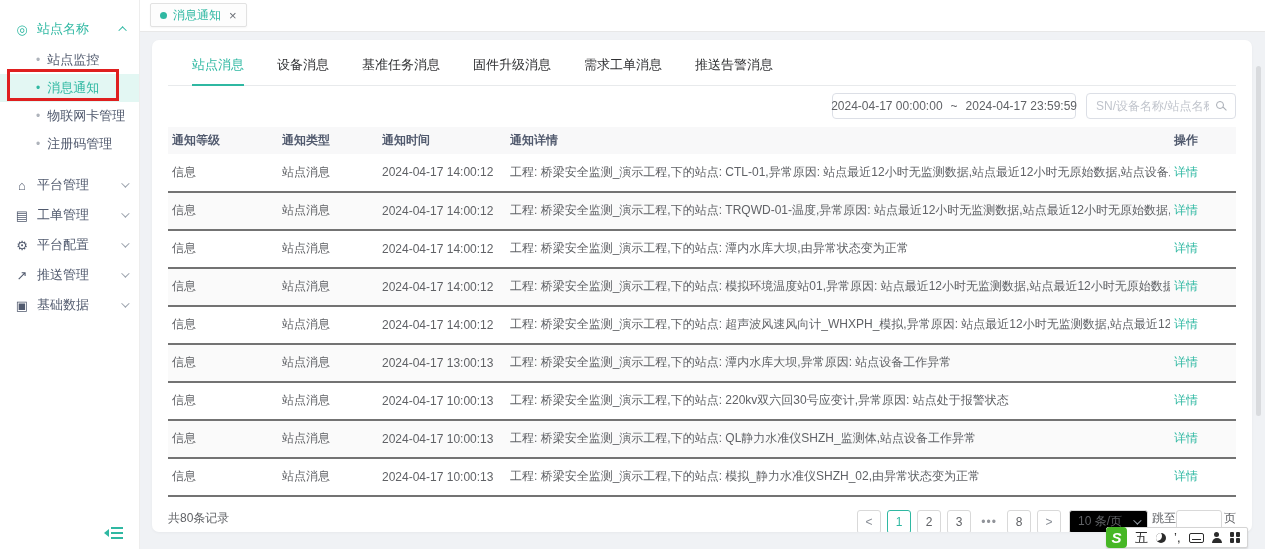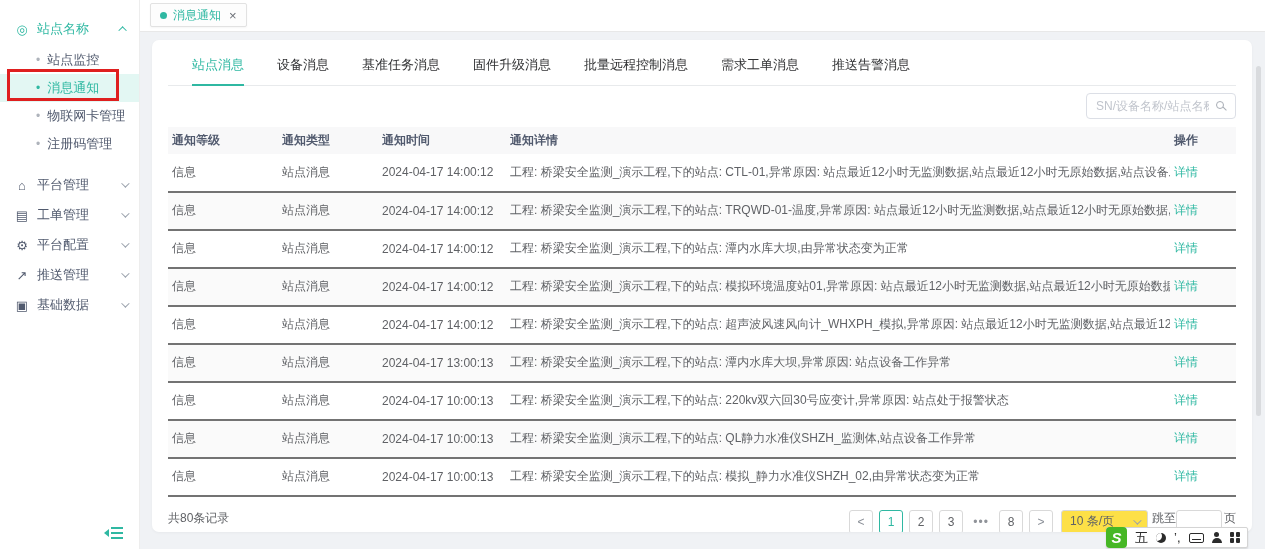--- a/index.html
+++ b/index.html
@@ -86,22 +86,22 @@
   .tfoot { display:flex; padding:13px 0 0 0; font-size:12px;
     color:#606266; }
   .total { flex:0 0 auto; }
   .pager { margin-left:auto; display:flex; align-items:center; gap:6px; }
   .pg-btn { min-width:24px; height:24px; border:1px solid #d9d9d9; border-radius:3px;
     background:#fff; display:flex; align-items:center; justify-content:center;
     font-size:12px; color:#606266; cursor:pointer; padding:0 4px; }
   .pg-btn.active { border-color:#2fb8a2; color:#2fb8a2; }
   .pg-ellipsis { border:none; color:#909399; letter-spacing:1px; cursor:pointer; }
   .pg-arrow { color:#8a8f97; }
-  .page-size { height:24px; border:1px solid #d9d9d9; border-radius:3px; background:#fde047;
-    display:flex; align-items:center; gap:15px; padding:0 8px; margin-left:8px;
+  .page-size { height:24px; border:1px solid #d9d9d9; border-radius:3px; background:#000000;
+    display:flex; align-items:center; gap:7px; padding:0 8px; margin-left:8px;
     cursor:pointer; }
   .page-size .chev { border-color:#99a0ab; }
   .jump-label { margin-left:4px; }
   .jump-input { width:46px; height:24px; border:1px solid #d9d9d9; border-radius:3px;
     outline:none; padding:0 5px; font-size:12px; font-family:inherit; }
   .jump-suffix { margin-left:2px; }
 
   
   .v-scrollbar { position:absolute; right:4px; top:66px; width:5px; height:350px;
     background:#d9dbde; border-radius:3px; }
@@ -198,26 +198,30 @@
       </div>
     </div>
 
     <div class="card">
 
       <div class="msg-tabs">
           <div class="mtab active">站点消息</div>
           <div class="mtab">设备消息</div>
           <div class="mtab">基准任务消息</div>
           <div class="mtab">固件升级消息</div>
-          <div class="mtab">批量远程控制消息</div>
           <div class="mtab">需求工单消息</div>
           <div class="mtab">推送告警消息</div>
         </div>
 
       <div class="filters">
+        <div class="date-range">
+          <span>2024-04-17 00:00:00</span>
+          <span>~</span>
+          <span>2024-04-17 23:59:59</span>
+        </div>
         <div class="search-wrap">
           <input placeholder="SN/设备名称/站点名称" style="">
           <span class="mag"></span>
         </div>
       </div>
 
       <table>
         <colgroup>
           <col class="col-level">
             <col class="col-type">

